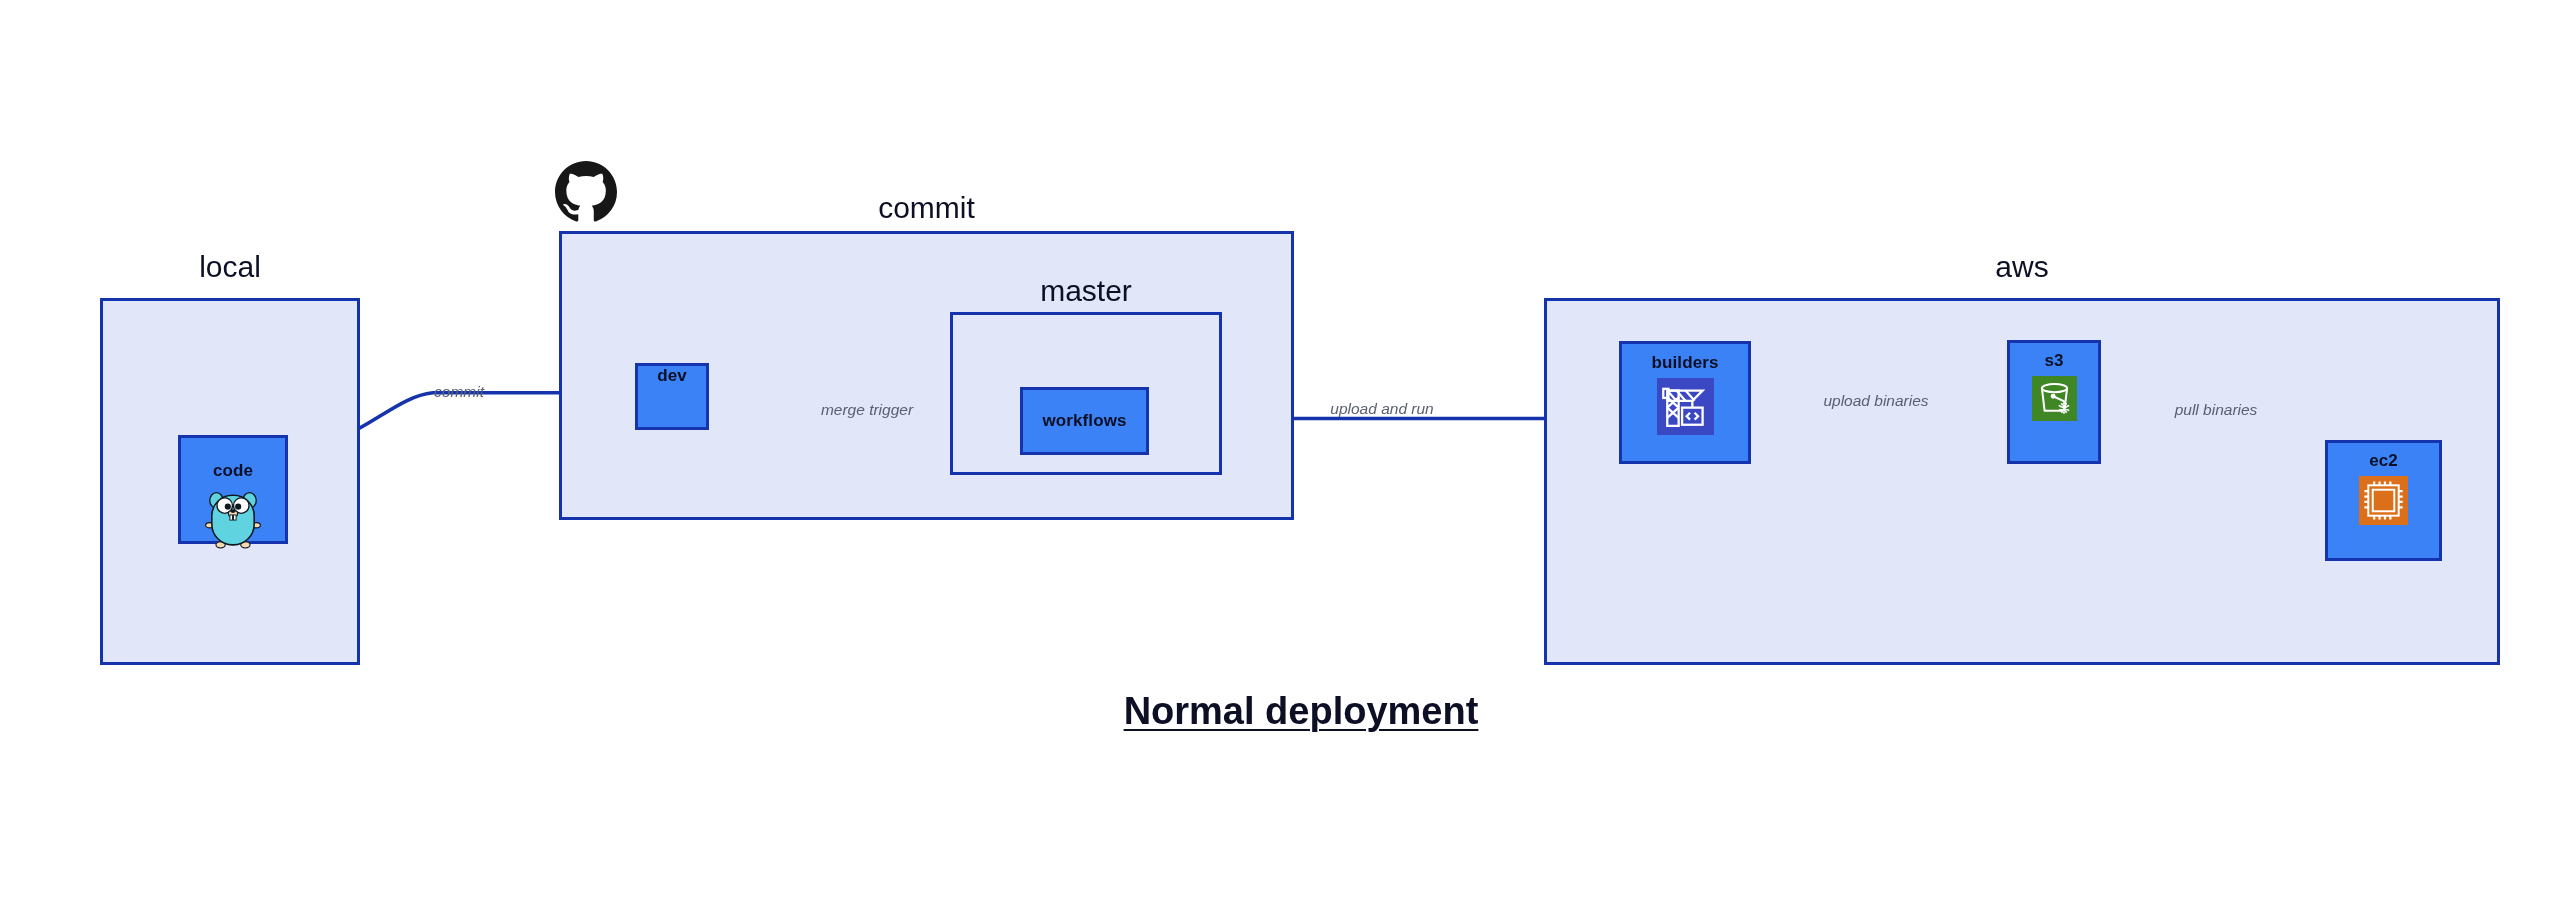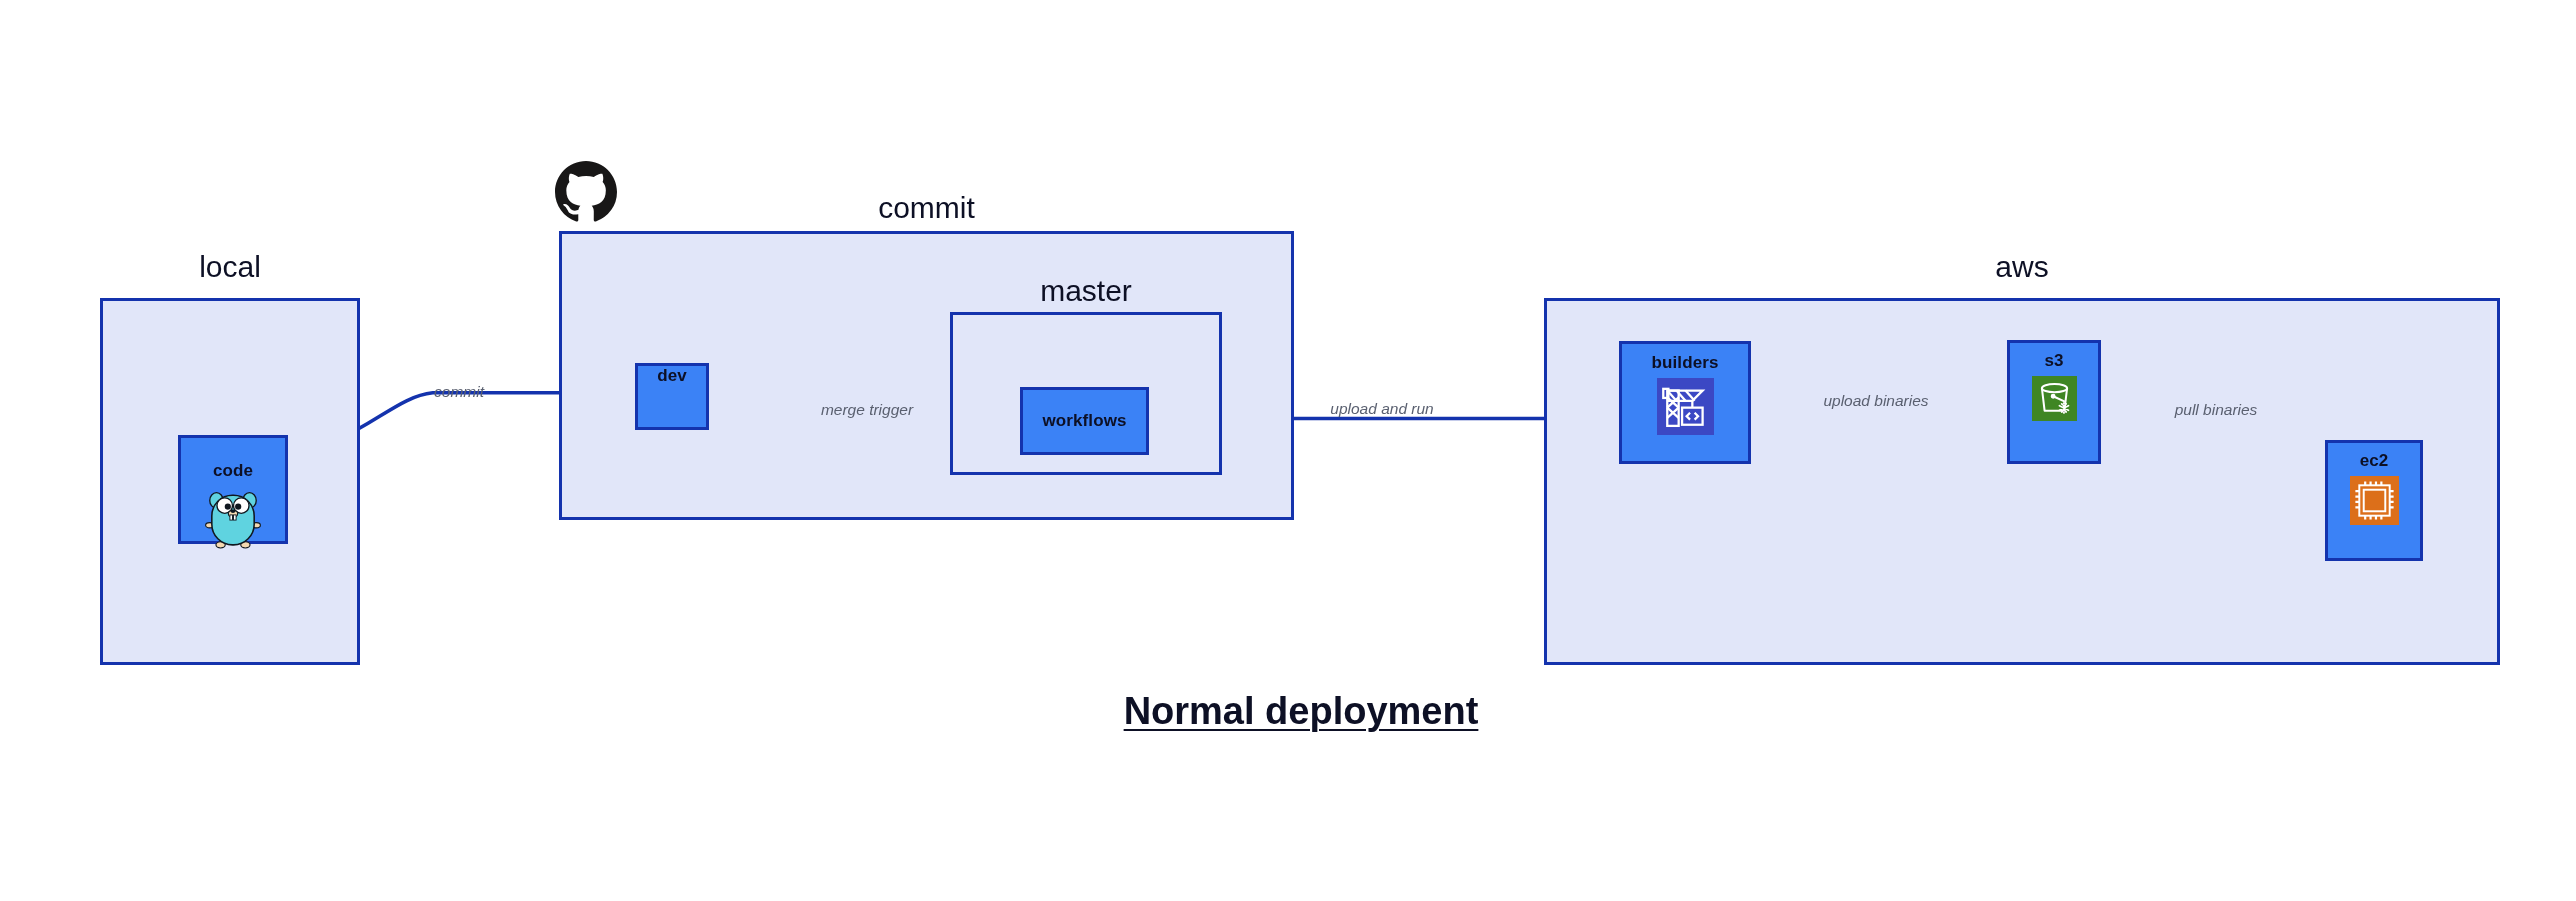--- a/index.html
+++ b/index.html
@@ -213,21 +213,21 @@
           <circle cx="47" cy="45" r="3.2" fill="#FFFFFF"></circle>
         </g>
         <g stroke="#FFFFFF" stroke-width="4" stroke-linecap="round">
           <path d="M71 60 L71 82 M61 66 L81 76 M81 66 L61 76"></path>
           <path d="M66 62 L71 66 L76 62 M66 80 L71 76 L76 80"></path>
         </g>
       </svg>
     </span>
   </div>
 
-  <div class="node-box" style="left:2325px; top:440px; width:98px; height:121px; padding-top:8.2px;">
+  <div class="node-box" style="left:2325px; top:440px; width:117px; height:121px; padding-top:8.2px;">
     <span class="node-label">ec2</span>
     <span class="node-icon" style="margin-top:5.2px;">
       <svg width="49" height="49" viewBox="0 0 100 100" xmlns="http://www.w3.org/2000/svg">
         <rect x="0" y="0" width="100" height="100" fill="#DC6F1A"></rect>
         <g stroke="#FFFFFF" stroke-width="4" fill="none">
           <rect x="28" y="28" width="44" height="44"></rect>
           <rect x="19" y="19" width="62" height="62"></rect>
         </g>
         <g stroke="#FFFFFF" stroke-width="4.5" stroke-linecap="butt">
           <path d="M31 19 L31 11 M42 19 L42 11 M53 19 L53 11 M64 19 L64 11"></path>

